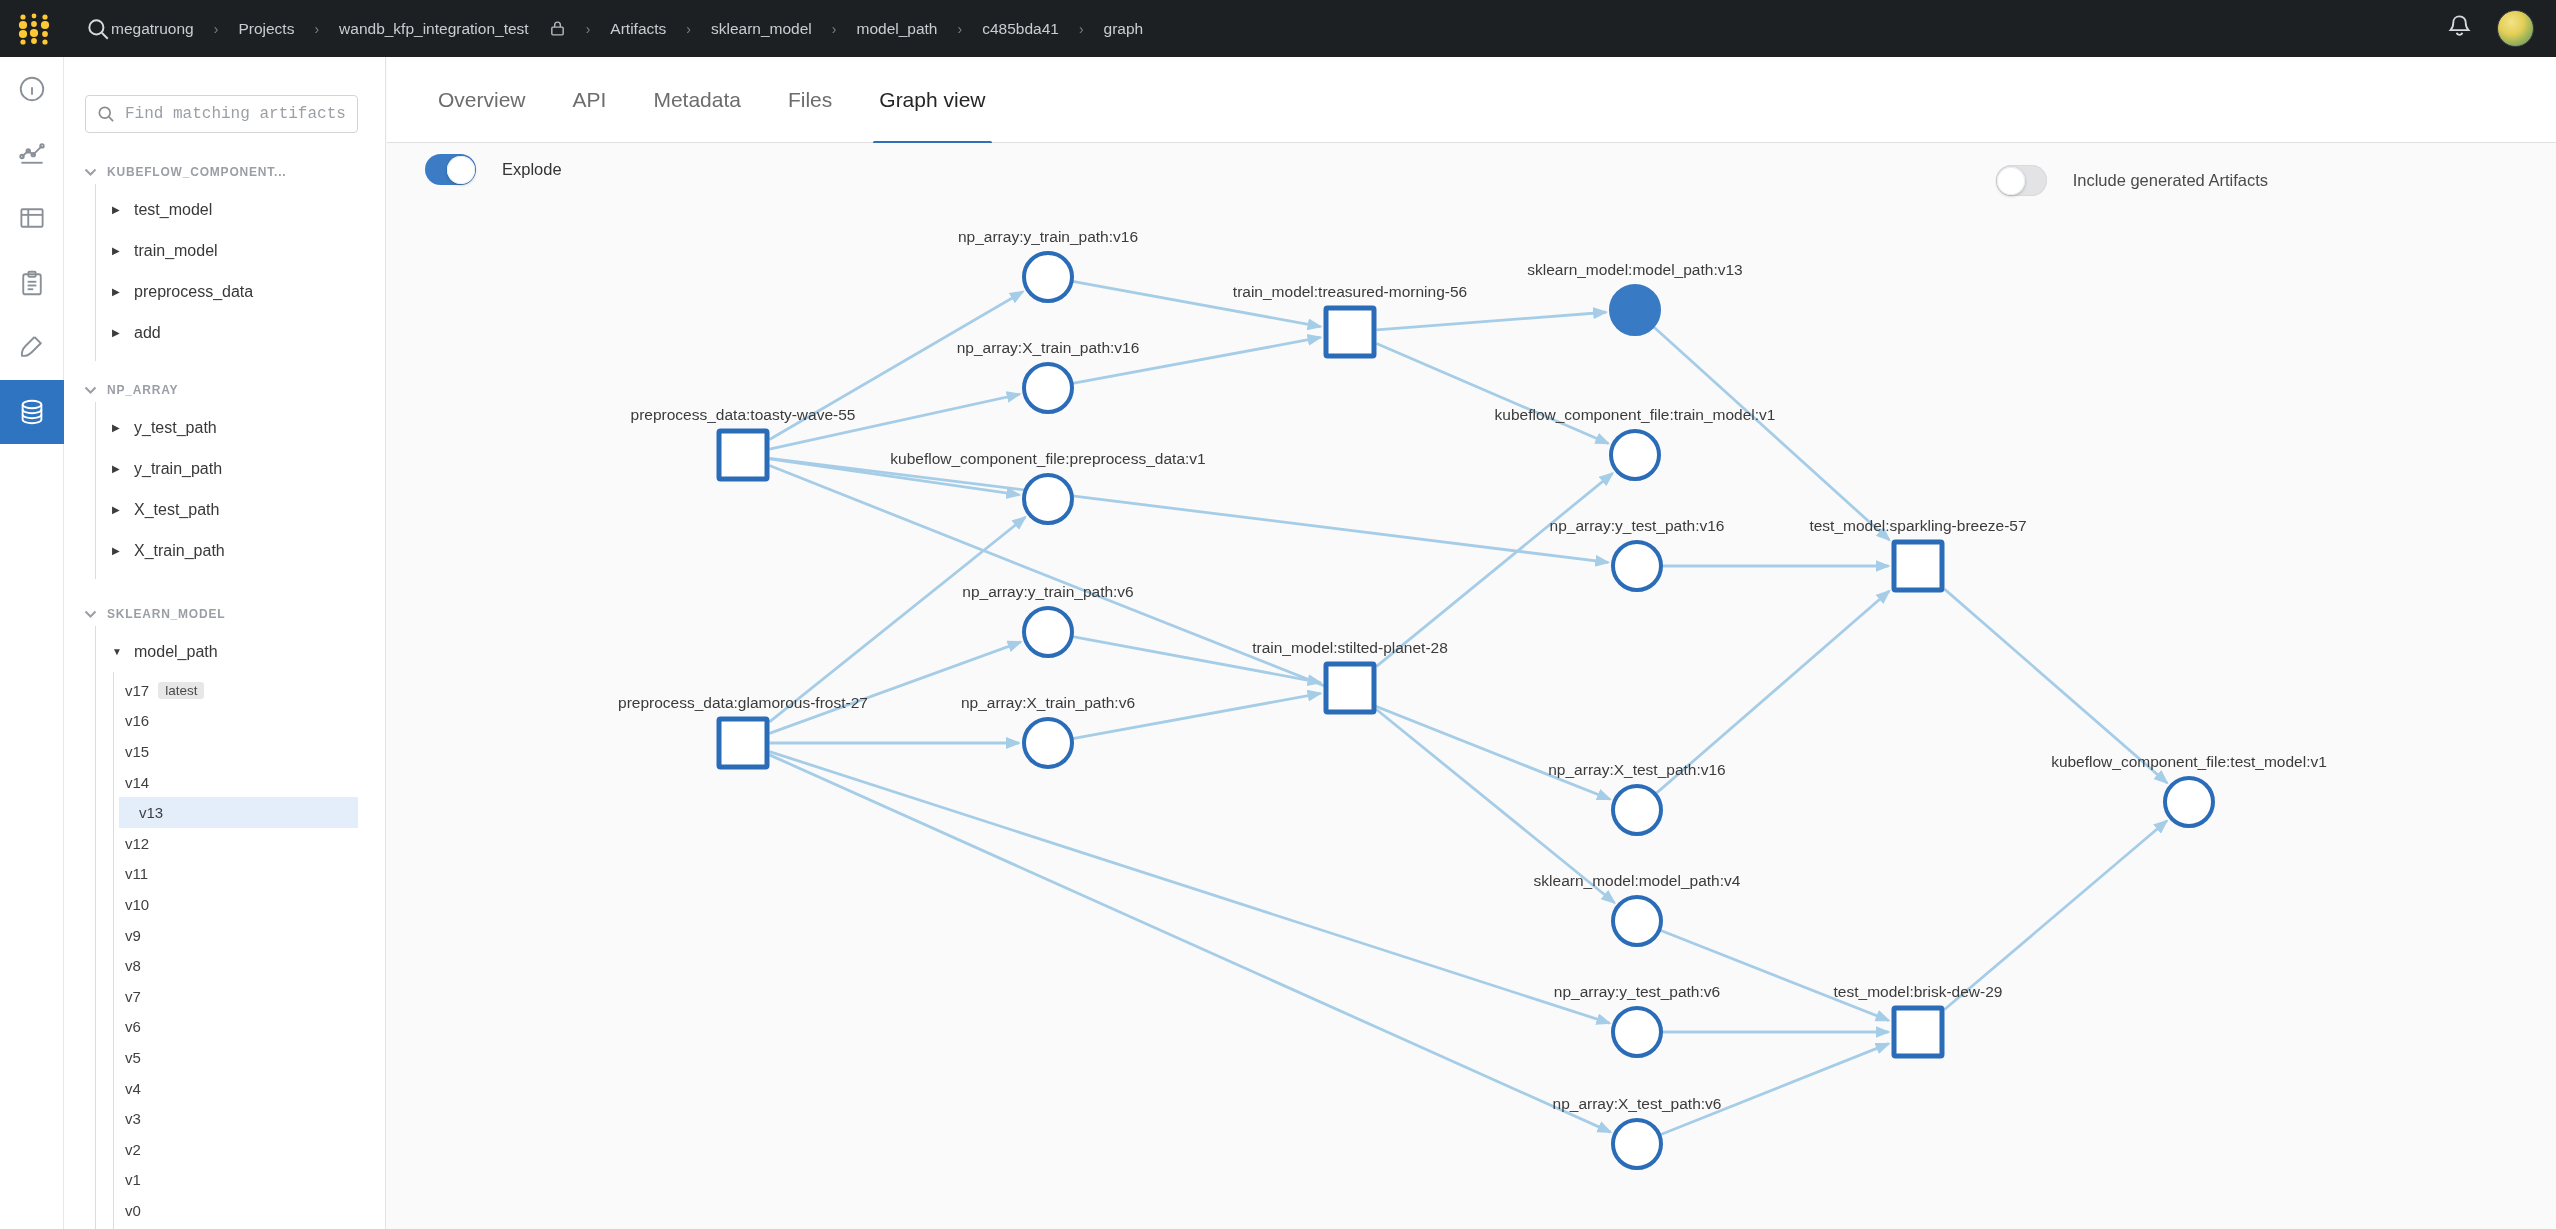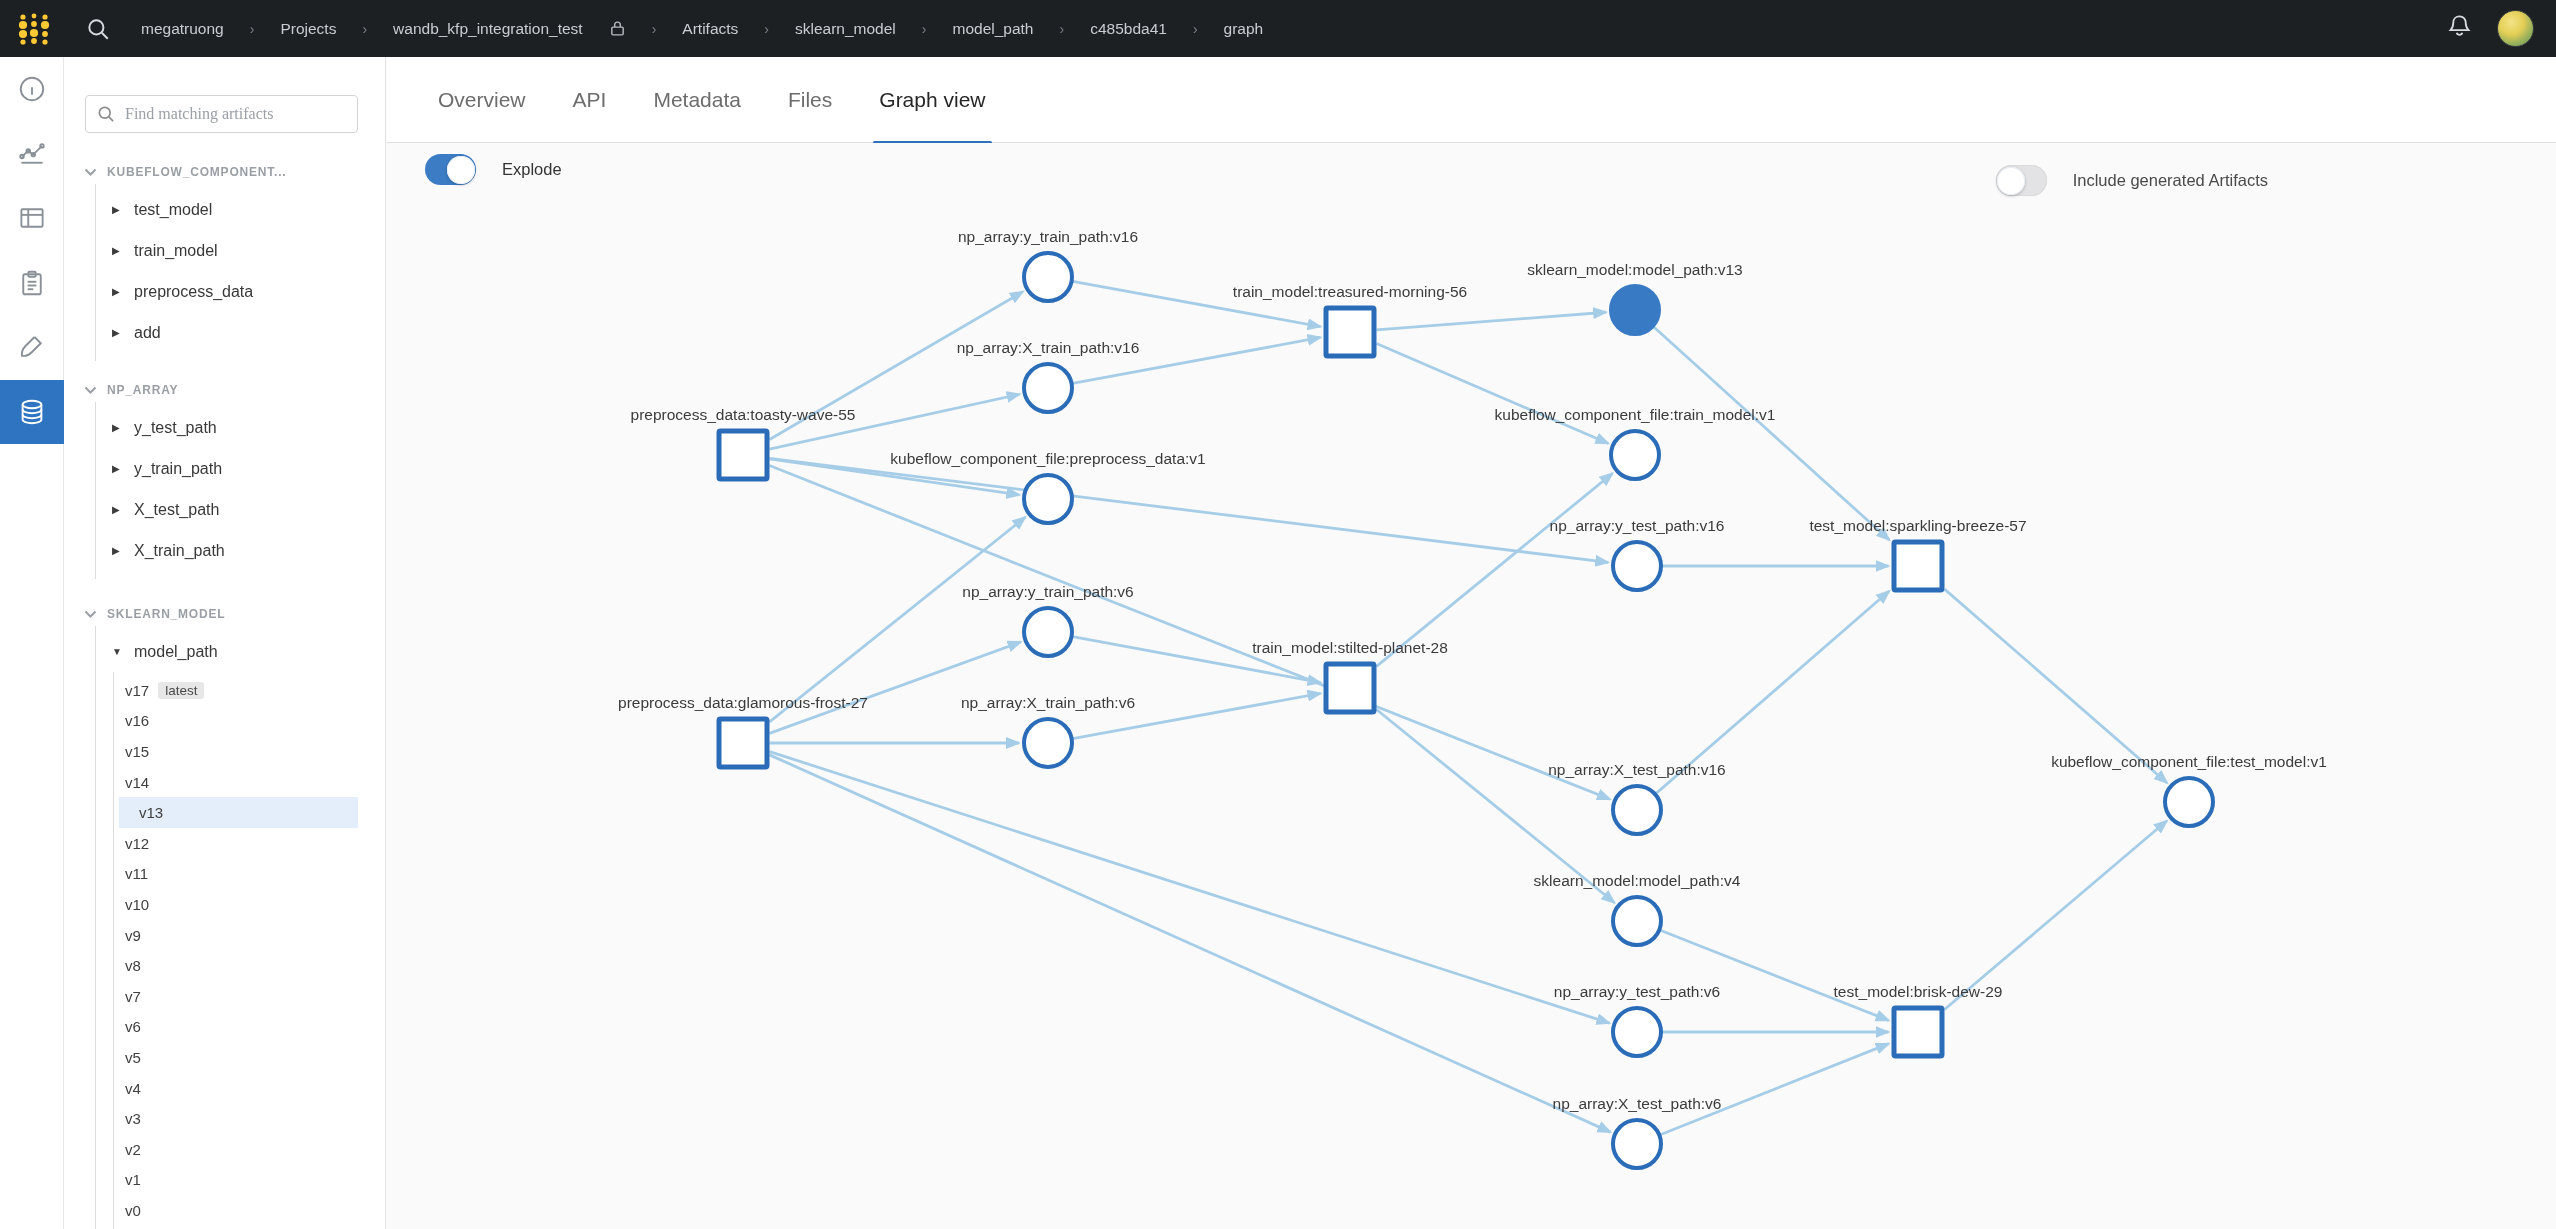--- a/index.html
+++ b/index.html
@@ -4,21 +4,21 @@
 <style>
   * { margin:0; padding:0; box-sizing:border-box; }
   html,body { width:2556px; height:1229px; overflow:hidden;
     font-family:"Liberation Sans", sans-serif; background:#fafafa; }
 
   
   .topbar { position:absolute; left:0; top:0; width:2556px; height:57px;
     background:#1d2023; display:flex; align-items:center; z-index:50; }
   .logo { width:34px; height:34px; margin-left:17px; flex:none; }
   .tb-search { margin-left:34px; flex:none; display:flex; align-items:center; }
-  .crumbs { display:flex; align-items:center; margin-left:30px; gap:26px;
+  .crumbs { display:flex; align-items:center; gap:20px;
     font-size:15.5px; color:#c9cdd2; white-space:nowrap; }
   .crumb-sep { color:#7a8087; font-size:14px; }
   .crumb { color:#c9cdd2; }
   .tb-right { margin-left:auto; display:flex; align-items:center; gap:24px;
     margin-right:22px; }
   .avatar { width:37px; height:37px; border-radius:50%;
     background:radial-gradient(circle at 38% 32%, #f2e388 0%, #e4cf56 38%, #9ab25c 66%, #5e8a52 100%);
     border:1px solid #3a3d42; }
 
   
@@ -28,21 +28,21 @@
     justify-content:center; color:#8a9097; }
   .rail-item.active { background:#2f74c0; color:#fff; }
 
   
   .sidebar { position:absolute; left:64px; top:57px; width:322px; height:1172px;
     background:#fff; border-right:1px solid #e3e3e3; z-index:30; overflow:hidden; }
   .searchbox { position:absolute; left:21px; top:38px; width:273px; height:38px;
     border:1px solid #d4d4d4; border-radius:4px; background:#fff;
     display:flex; align-items:center; padding:0 10px; gap:9px; }
   .searchbox input { border:none; outline:none; flex:1; font-size:16px;
-    color:#333; font-family:Liberation Serif, serif; background:transparent; }
+    color:#333; font-family:Liberation Mono, monospace; background:transparent; }
   .searchbox input::placeholder { color:#9aa0a6; }
   .tree { position:absolute; left:0; top:103px; width:322px; }
   .sec-header { display:flex; align-items:center; gap:10px; margin-left:20px;
     height:24px; color:#9a9fa5; font-size:12px; letter-spacing:.8px;
     font-weight:700; white-space:nowrap; overflow:hidden; }
   .sec-group { margin-left:31px; border-left:1px solid #dcdcdc; padding:5px 0 8px 0; }
   .tree-item { height:41px; display:flex; align-items:center; gap:12px;
     padding-left:16px; font-size:16px; color:#383838; cursor:pointer; }
   .tri { font-size:10px; color:#3c3c3c; width:10px; flex:none; }
   .sec-gap1 { height:17px; } .sec-gap2 { height:23px; }

